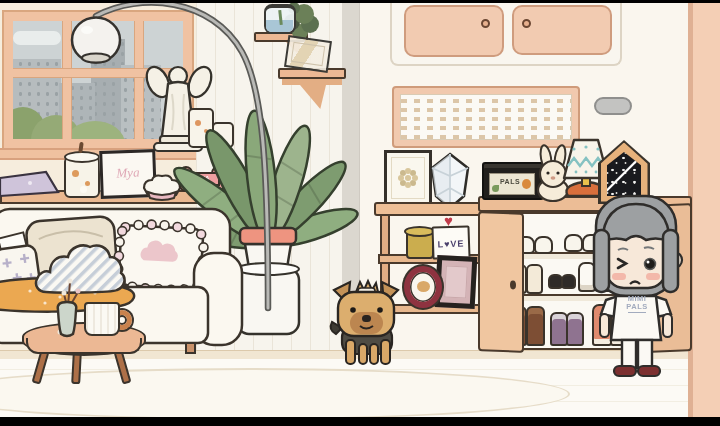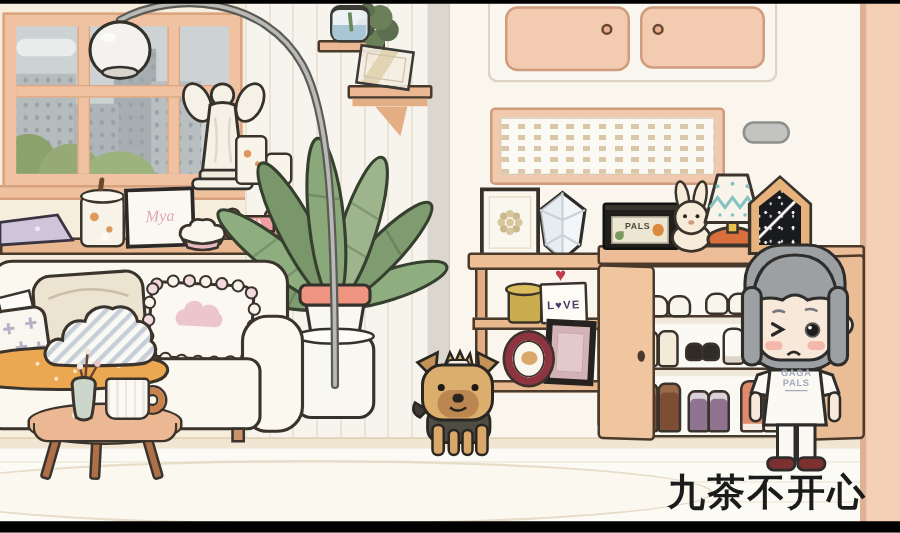--- a/index.html
+++ b/index.html
@@ -394,22 +394,21 @@
     <polygon points="66,106 78,110 83,124 68,127" fill="#fbf9f4" stroke="#2f2d2b" stroke-width="2.4"></polygon>
     <rect x="12" y="124" width="9" height="23" rx="4.5" fill="#f7e8d9" stroke="#2f2d2b" stroke-width="2"></rect>
     <rect x="75" y="124" width="9" height="23" rx="4.5" fill="#f7e8d9" stroke="#2f2d2b" stroke-width="2"></rect>
     <polygon points="28,106 68,106 73,150 23,150" fill="#fbf9f4" stroke="#2f2d2b" stroke-width="2.5"></polygon>
     <rect x="34" y="150" width="14" height="28" fill="#fbf9f4" stroke="#2f2d2b" stroke-width="2.4"></rect>
     <rect x="50" y="150" width="14" height="28" fill="#fbf9f4" stroke="#2f2d2b" stroke-width="2.4"></rect>
     <rect x="26" y="176" width="22" height="10" rx="5" fill="#7c3030" stroke="#2f2d2b" stroke-width="2.2"></rect>
     <rect x="50" y="176" width="22" height="10" rx="5" fill="#7c3030" stroke="#2f2d2b" stroke-width="2.2"></rect>
   </svg>
   <div class="a shirt-text">
-    <div>GAGA</div>
+    <div>MIMI</div>
     <div>PALS</div>
     <div style="width:18px;margin:1px auto 0;border-bottom:1.5px solid #a2abbe;"></div>
   </div>
 
-  <div class="a caption">九茶不开心</div>
 
   <div class="a bar" style="top:0;height:3px;"></div>
   <div class="a bar" style="top:417px;height:9px;"></div>
 </div>
 
 </body></html>

